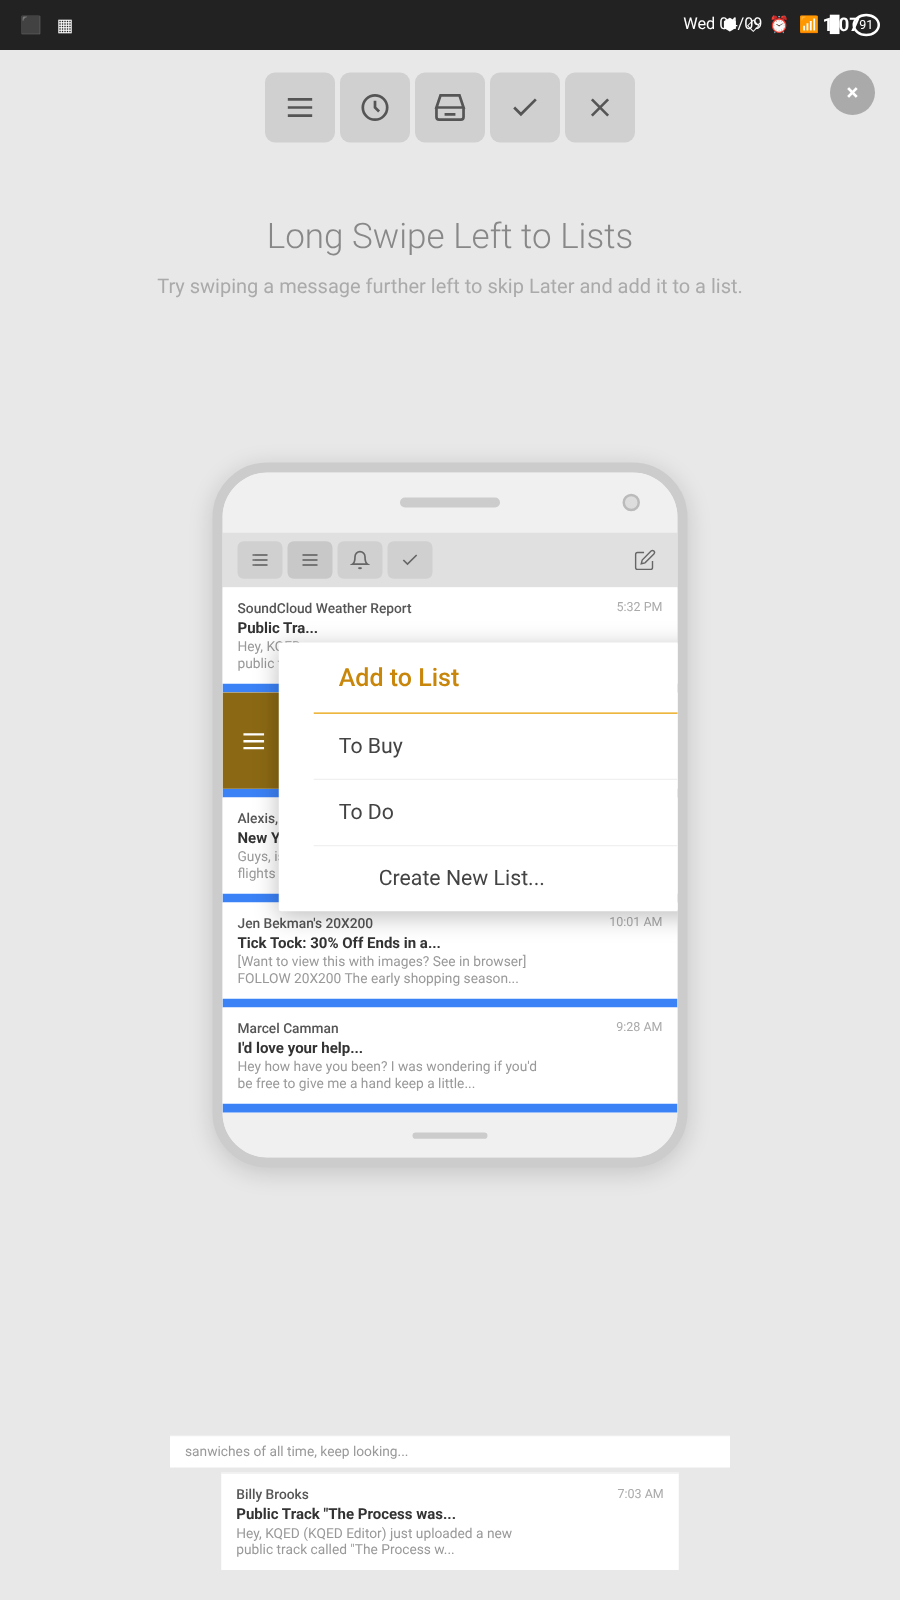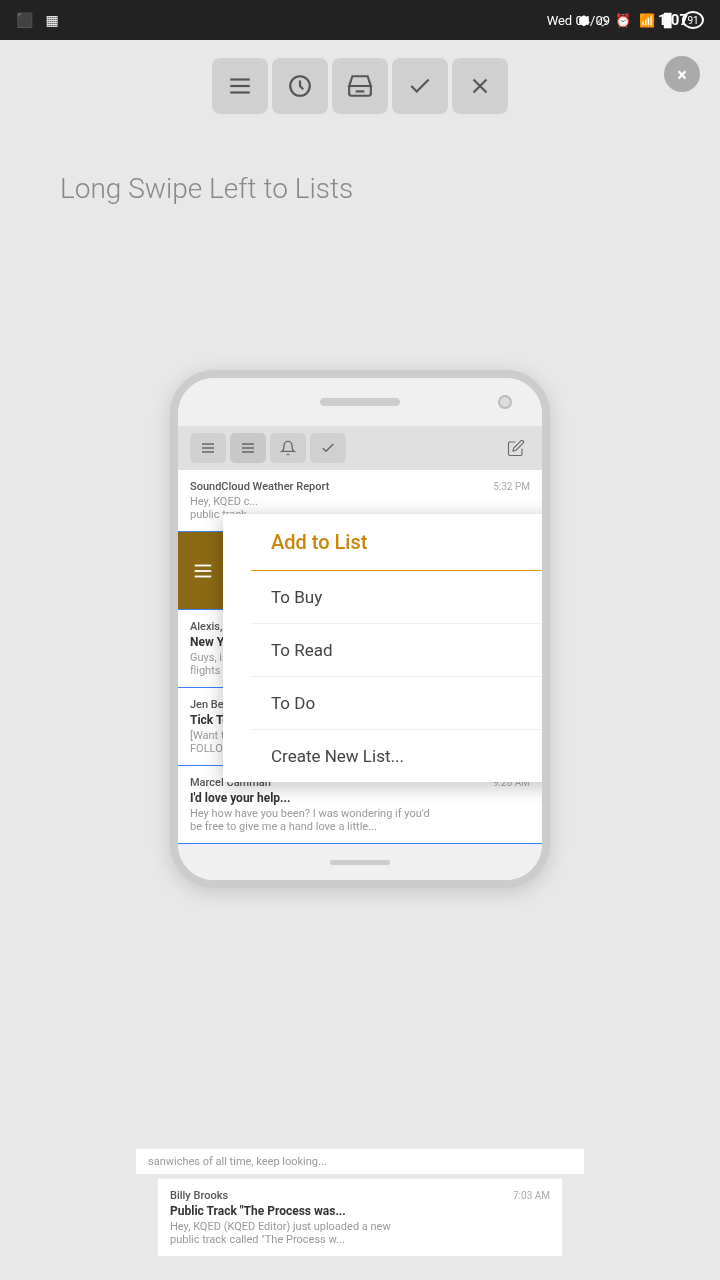--- a/index.html
+++ b/index.html
@@ -101,20 +101,21 @@
       justify-content: center;
       cursor: pointer;
       color: white;
       font-size: 18px;
       font-weight: bold;
     }
 
     
     .main-content {
       display: flex;
+      flex-direction: column;
       align-items: center;
       padding: 40px 60px 20px;
     }
     .headline {
       font-size: 28px;
       color: #888;
       font-weight: 300;
       text-align: center;
       margin-bottom: 12px;
     }
@@ -218,21 +219,21 @@
       stroke: #666;
       fill: none;
       stroke-width: 1.5;
     }
 
     
     .email-list {
       background: #fff;
     }
     .email-item {
-      border-bottom: 1px solid #3b82f6;
+      border-bottom: 7px solid #3b82f6;
       padding: 10px 12px;
       background: #fff;
       position: relative;
     }
     .email-item-sender-row {
       display: flex;
       justify-content: space-between;
       align-items: center;
       margin-bottom: 2px;
     }
@@ -303,20 +304,21 @@
 
     .dropdown-item {
       padding: 16px 20px;
       border-bottom: 1px solid #f0f0f0;
       font-size: 17px;
       color: #444;
       cursor: pointer;
     }
     .dropdown-item:last-child {
       border-bottom: none;
+      margin-left: 32px;
     }
   </style>
 </head>
 <body>
 
 <div class="status-bar">
   <div class="status-bar-left">
     <span class="status-icon">⬛</span>
     <span class="status-icon">▦</span>
   </div>
@@ -363,20 +365,21 @@
   <button class="toolbar-btn">
     <svg viewBox="0 0 24 24">
       <line x1="18" y1="6" x2="6" y2="18"></line>
       <line x1="6" y1="6" x2="18" y2="18"></line>
     </svg>
   </button>
 </div>
 
 <div class="main-content">
   <div class="headline">Long Swipe Left to Lists</div>
+  <div class="subtext">Try swiping a message further left to skip Later and add it to a list.</div>
 </div>
 
 <div class="phone-wrapper">
   <div class="phone-mockup">
 
     <div class="phone-top-bar">
       <div class="phone-speaker"></div>
       <div class="phone-camera"></div>
     </div>
 
@@ -415,20 +418,21 @@
     </div>
 
     <div class="phone-app" style="position:relative;">
       <div class="email-list">
 
         <div class="email-item">
           <div class="email-item-sender-row">
             <span class="email-sender">SoundCloud Weather Report</span>
             <span class="email-time">5:32 PM</span>
           </div>
+          <div class="email-subject">Public Tra...</div>
           <div class="email-preview">Hey, KQED c...</div>
           <div class="email-preview">public track...</div>
         </div>
 
         <div class="email-item" style="padding-left:58px; background:#fff;">
           <div class="brown-icon-area">
             <svg viewBox="0 0 24 24">
               <line x1="3" y1="6" x2="21" y2="6"></line>
               <line x1="3" y1="12" x2="21" y2="12"></line>
               <line x1="3" y1="18" x2="21" y2="18"></line>
@@ -463,46 +467,45 @@
           <div class="email-preview">FOLLOW 20X200 The early shopping season...</div>
         </div>
 
         <div class="email-item">
           <div class="email-item-sender-row">
             <span class="email-sender">Marcel Camman</span>
             <span class="email-time">9:28 AM</span>
           </div>
           <div class="email-subject">I'd love your help...</div>
           <div class="email-preview">Hey how have you been? I was wondering if you'd</div>
-          <div class="email-preview">be free to give me a hand love a little...</div>
+          <div class="email-preview">be free to give me a hand keep a little...</div>
         </div>
       </div>
 
       <div class="dropdown-overlay">
         <div class="dropdown-header">
           <span class="dropdown-header-text">Add to List</span>
         </div>
         <div class="dropdown-item">To Buy</div>
-        <div class="dropdown-item">To Read</div>
         <div class="dropdown-item">To Do</div>
         <div class="dropdown-item">Create New List...</div>
       </div>
     </div>
 
     <div style="height:36px;background:#f0f0f0;display:flex;align-items:center;justify-content:center;">
       <div style="width:60px;height:5px;background:#ccc;border-radius:3px;"></div>
     </div>
   </div>
 </div>
 
 <div style="position:absolute;top:1148px;left:50%;transform:translateX(-50%);width:448px;background:#fff;padding:6px 12px;border-top:1px solid #eee;">
   <div class="email-preview">sanwiches of all time, keep looking...</div>
 </div>
 
-<div style="position:absolute;top:1178px;left:50%;transform:translateX(-50%);width:404px;background:#fff;padding:10px 12px;border-top:1px solid #eee;">
+<div style="position:absolute;top:1178px;left:50%;transform:translateX(-50%);width:366px;background:#fff;padding:10px 12px;border-top:1px solid #eee;">
   <div class="email-item-sender-row">
     <span class="email-sender">Billy Brooks</span>
     <span class="email-time">7:03 AM</span>
   </div>
   <div class="email-subject">Public Track "The Process was...</div>
   <div class="email-preview">Hey, KQED (KQED Editor) just uploaded a new</div>
   <div class="email-preview">public track called "The Process w...</div>
 </div>
 
 </body></html>

